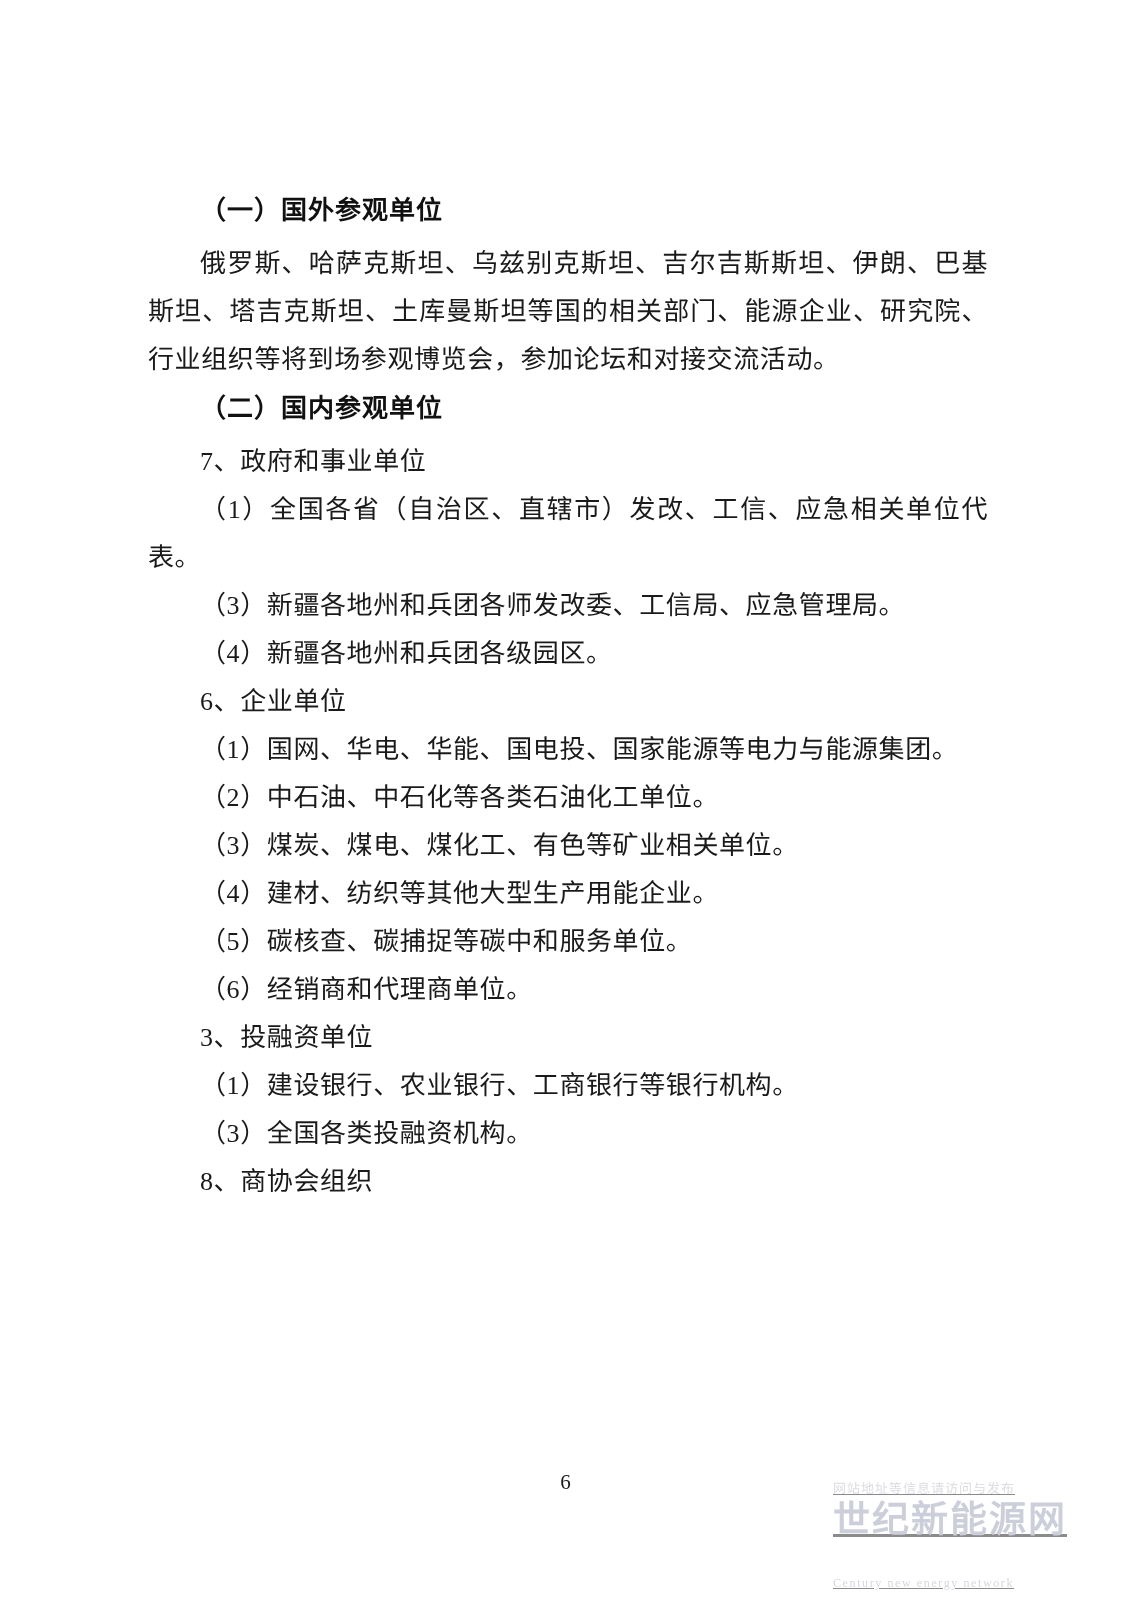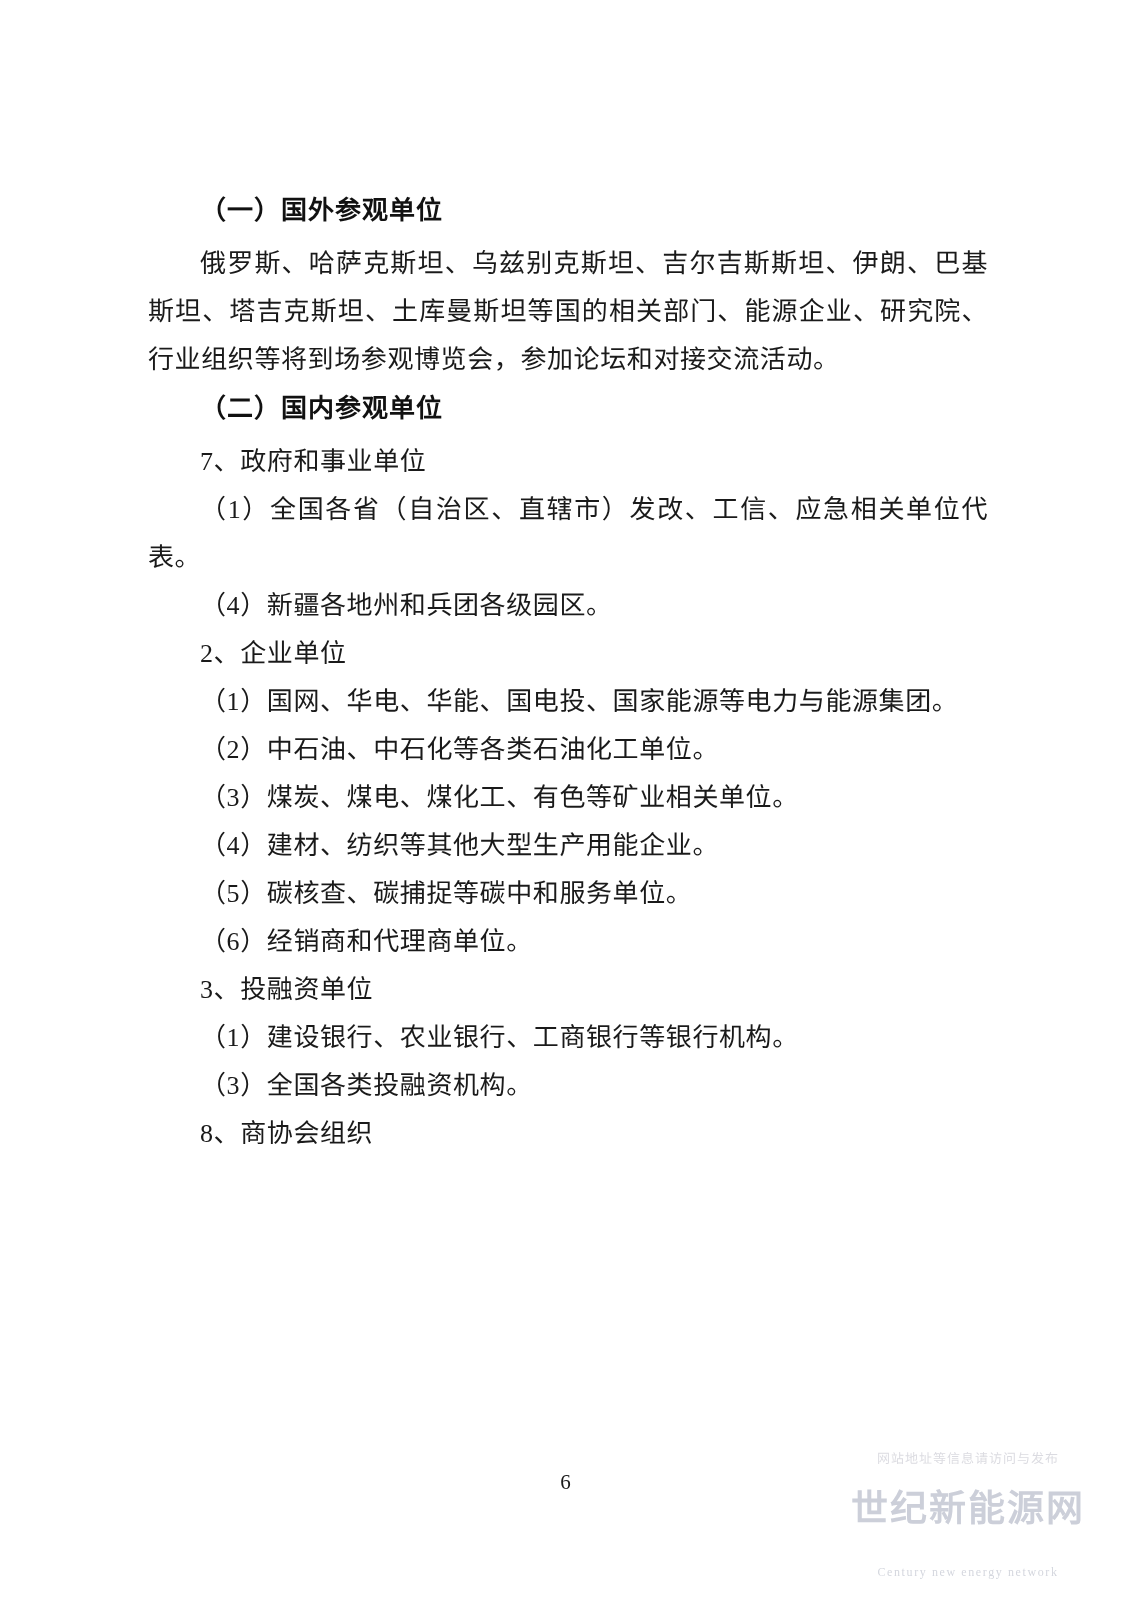--- a/index.html
+++ b/index.html
@@ -52,42 +52,42 @@
     right: 0;
     top: 1470px;
     text-align: center;
     font-size: 21px;
     color: #1a1a1a;
   }
   
   .watermark {
     position: absolute;
     right: 28px;
-    bottom: 19px;
+    bottom: 8px;
     width: 270px;
-    text-align: center;
+    text-align: left;
     opacity: 0.5;
     user-select: none;
+    text-decoration: underline;
   }
   .wm-faint {
     font-size: 13px;
     color: #b9b9c4;
     letter-spacing: 1px;
     line-height: 18px;
     white-space: nowrap;
   }
   .wm-main {
     font-family: "Liberation Serif", "DejaVu Serif", serif;
     font-weight: bold;
     font-size: 37px;
     line-height: 44px;
     color: #9aa0b4;
     letter-spacing: 2px;
     white-space: nowrap;
-    margin-top: 19px;
   }
   .wm-sub {
     font-size: 12px;
     color: #a9aebd;
     letter-spacing: 1.6px;
     line-height: 18px;
     white-space: nowrap;
     margin-top: 32px;
   }
 </style>
@@ -102,24 +102,25 @@
 
     <p class="para">俄罗斯、哈萨克斯坦、乌兹别克斯坦、吉尔吉斯斯坦、伊朗、巴基斯坦、塔吉克斯坦、土库曼斯坦等国的相关部门、能源企业、研究院、行业组织等将到场参观博览会，参加论坛和对接交流活动。</p>
 
     <h2 class="h-sec">（二）国内参观单位</h2>
 
     <p class="para tight">7、政府和事业单位</p>
 
     <p class="para">（1）全国各省（自治区、直辖市）发改、工信、应急相关单位代表。</p>
 
 
+    <p class="para tight">（3）新疆各地州和兵团各师发改委、工信局、应急管理局。</p>
 
     <p class="para tight">（4）新疆各地州和兵团各级园区。</p>
 
-    <p class="para tight">2、企业单位</p>
+    <p class="para tight">6、企业单位</p>
 
     <p class="para tight">（1）国网、华电、华能、国电投、国家能源等电力与能源集团。</p>
 
     <p class="para tight">（2）中石油、中石化等各类石油化工单位。</p>
 
     <p class="para tight">（3）煤炭、煤电、煤化工、有色等矿业相关单位。</p>
 
     <p class="para tight">（4）建材、纺织等其他大型生产用能企业。</p>
 
     <p class="para tight">（5）碳核查、碳捕捉等碳中和服务单位。</p>

